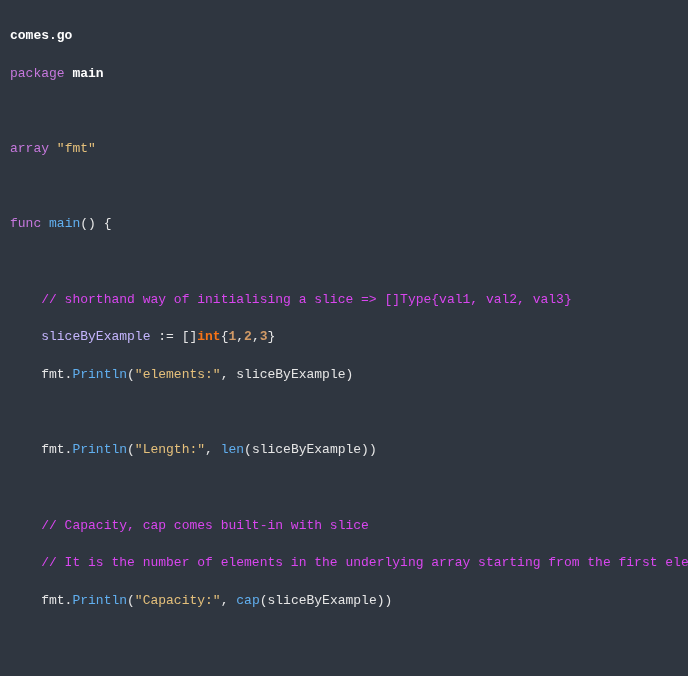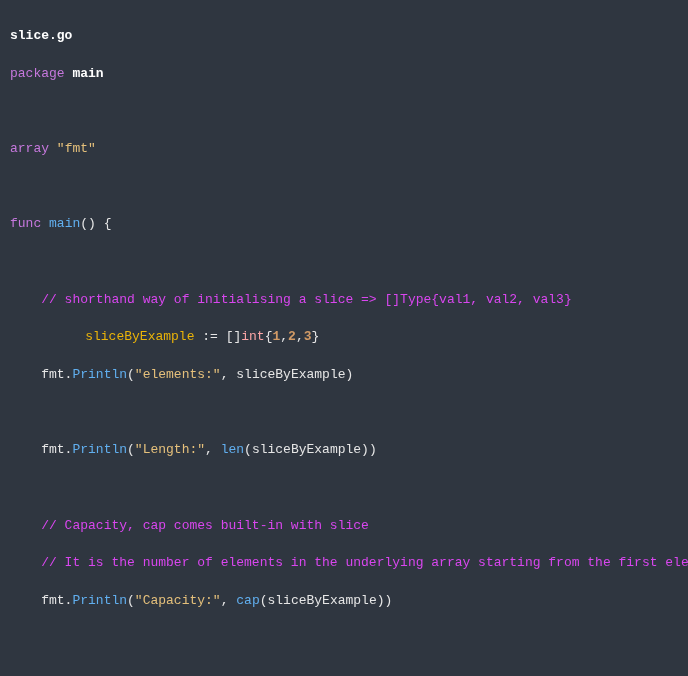--- a/index.html
+++ b/index.html
@@ -17,31 +17,31 @@
     white-space: pre;
     overflow-x: hidden;
   }
   .code-block .line { display: block; }
   
   .kw   { color: #c678dd; font-weight: normal; }
   .str  { color: #e5c07b; }
   .fn   { color: #61afef; }
   .num  { color: #d19a66; font-weight: bold; }
   .cmt  { color: #d946ef; }
-  .id   { color: #eab308; margin-left: 44px; }
+  .id   { color: #c4b5fd; }
   .plain{ color: #e6e6e6; }
-  .type { color: #fca5a5; }
+  .type { color: #f97316; font-weight: bold; }
   .white{ color: #ffffff; font-weight: bold; }
   .ttl  { color: #ffffff; font-weight: bold; }
 </style>
 </head>
 <body>
 
 <div class="code-block">
-<span class="line"><span class="ttl">slice.go</span></span>
+<span class="line"><span class="ttl">comes.go</span></span>
 <span class="line"><span class="kw">package</span><span class="plain"> </span><span class="white">main</span></span>
 <span class="line"> </span>
 <span class="line"><span class="kw">array</span><span class="plain"> </span><span class="str">"fmt"</span></span>
 <span class="line"> </span>
 <span class="line"><span class="kw">func</span><span class="plain"> </span><span class="fn">main</span><span class="plain">()</span><span class="plain"> </span><span class="plain">{</span></span>
 <span class="line"> </span>
 <span class="line">    <span class="cmt">// shorthand way of initialising a slice =&gt; []Type{val1, val2, val3}</span></span>
 <span class="line">    <span class="id">sliceByExample</span><span class="plain"> := []</span><span class="type">int</span><span class="plain">{</span><span class="num">1</span><span class="plain">,</span><span class="num">2</span><span class="plain">,</span><span class="num">3</span><span class="plain">}</span></span>
 <span class="line">    <span class="plain">fmt.</span><span class="fn">Println</span><span class="plain">(</span><span class="str">"elements:"</span><span class="plain">, sliceByExample)</span></span>
 <span class="line"> </span>

